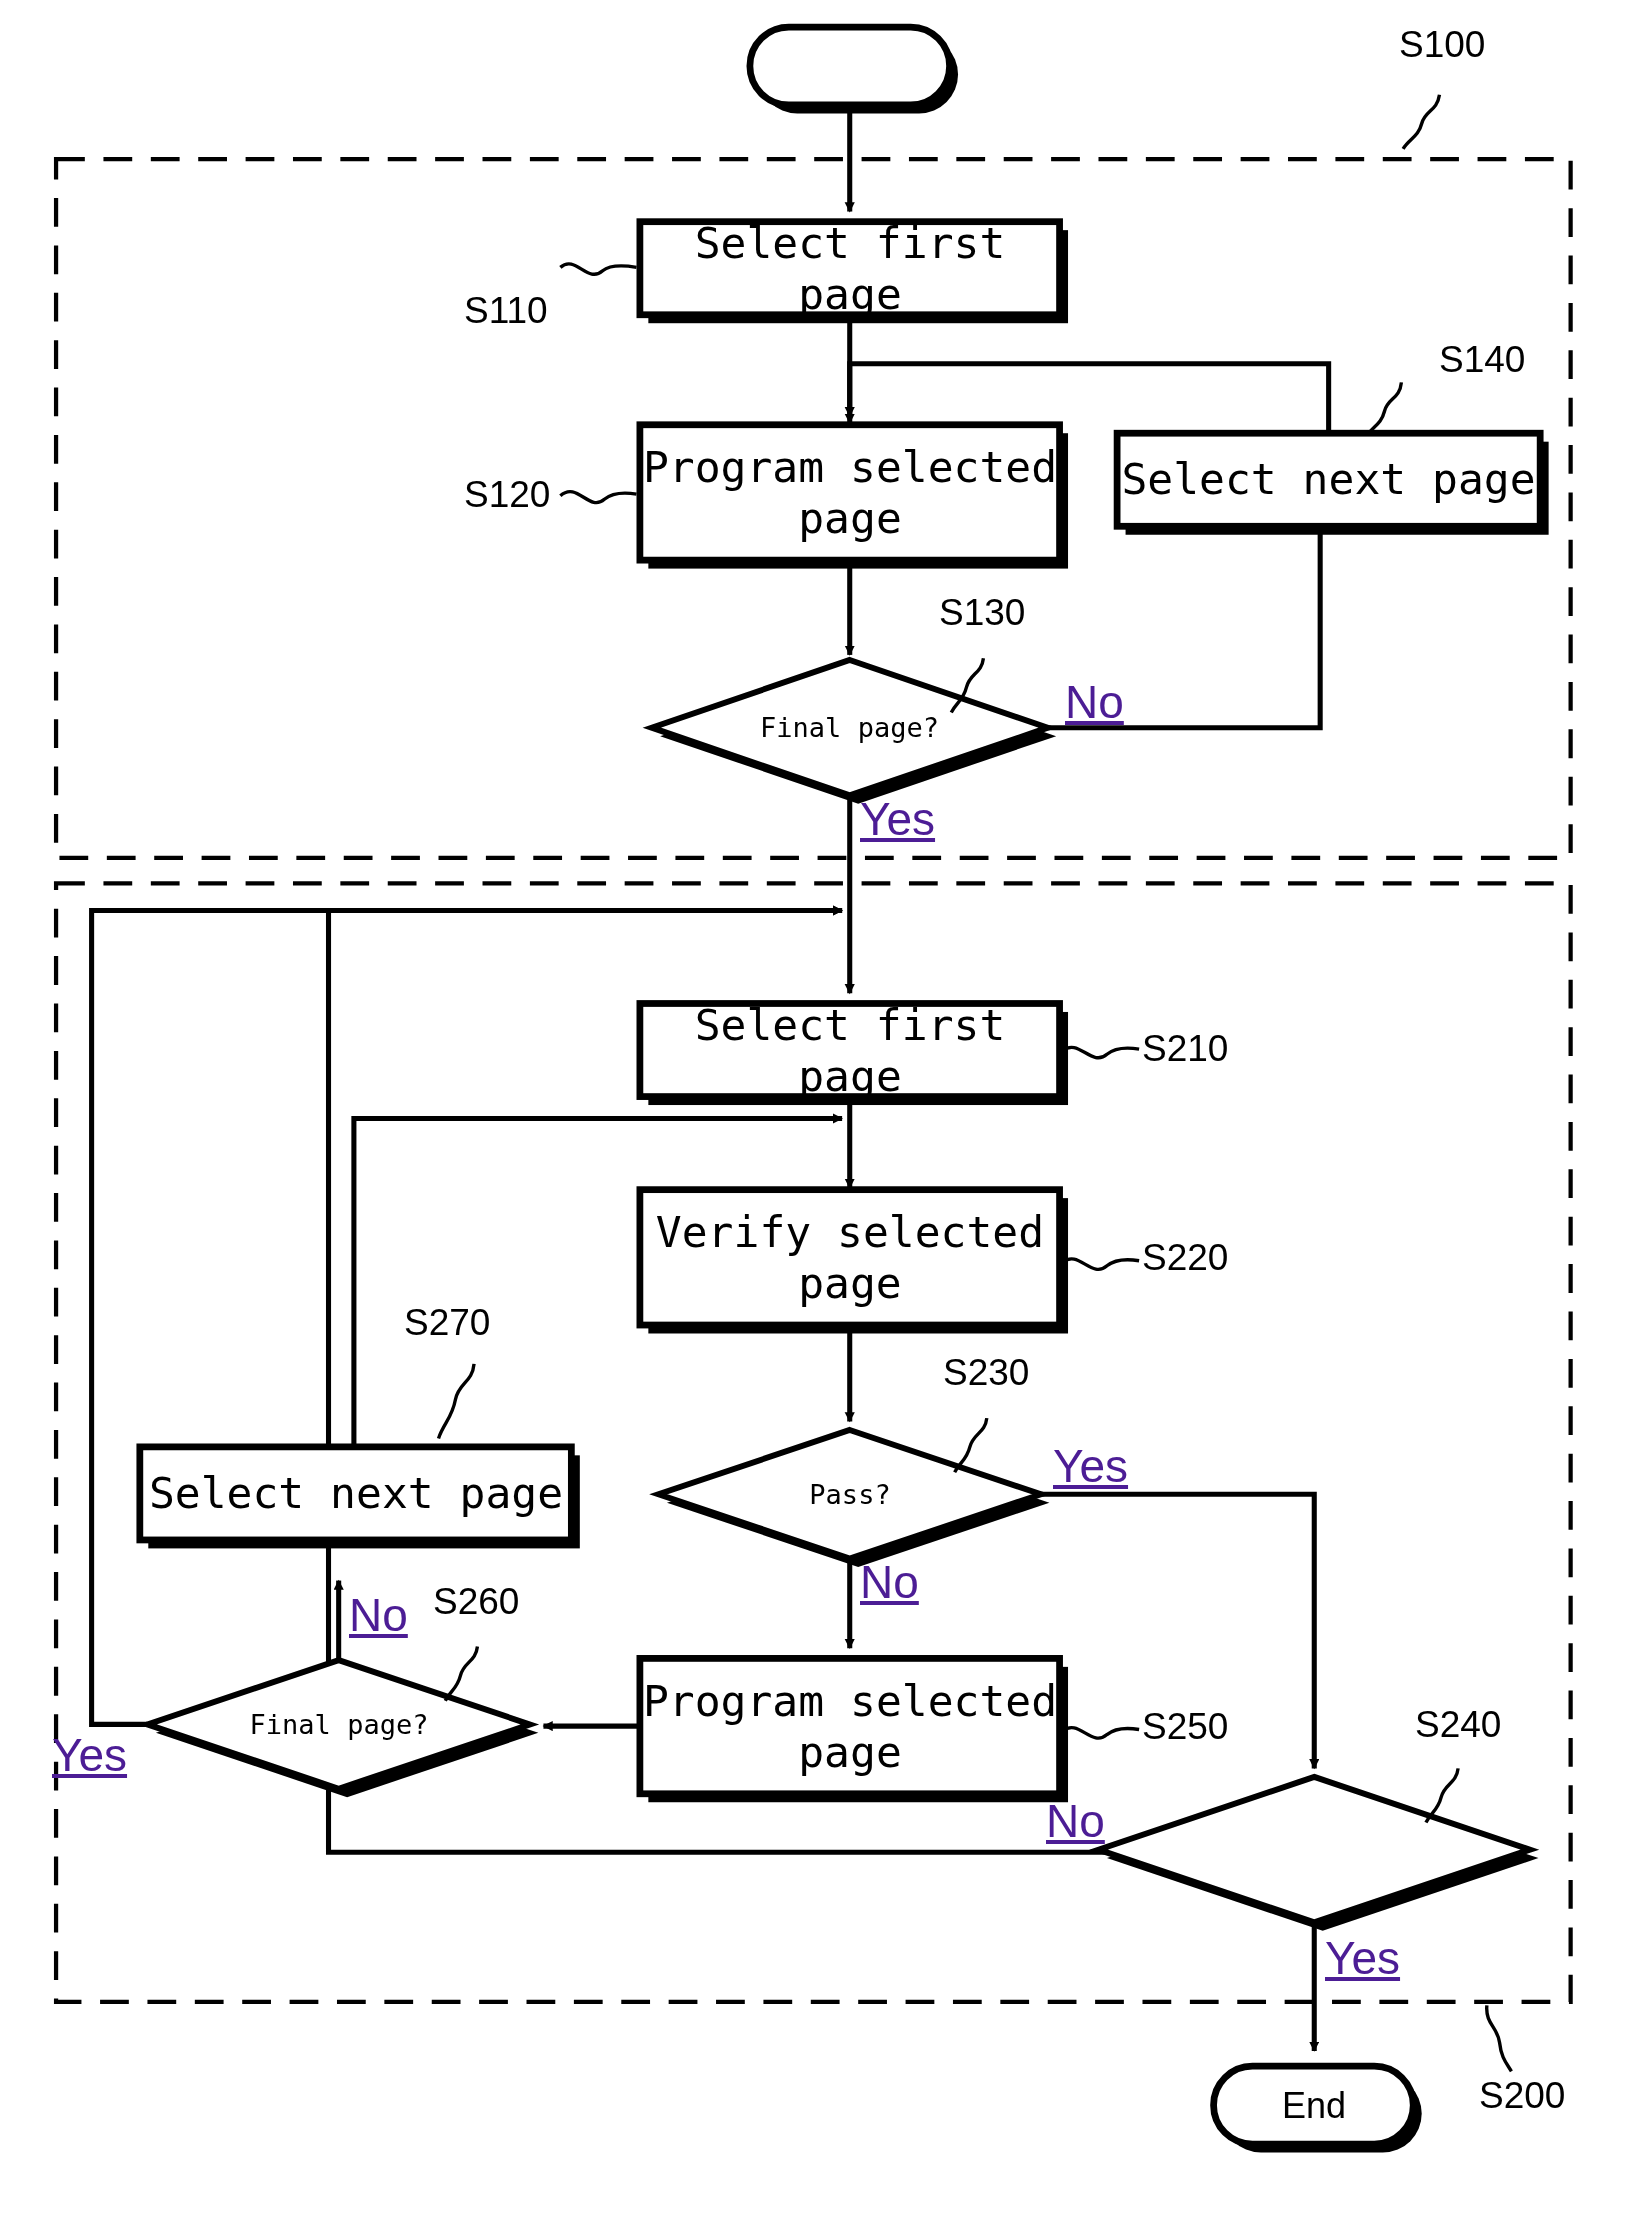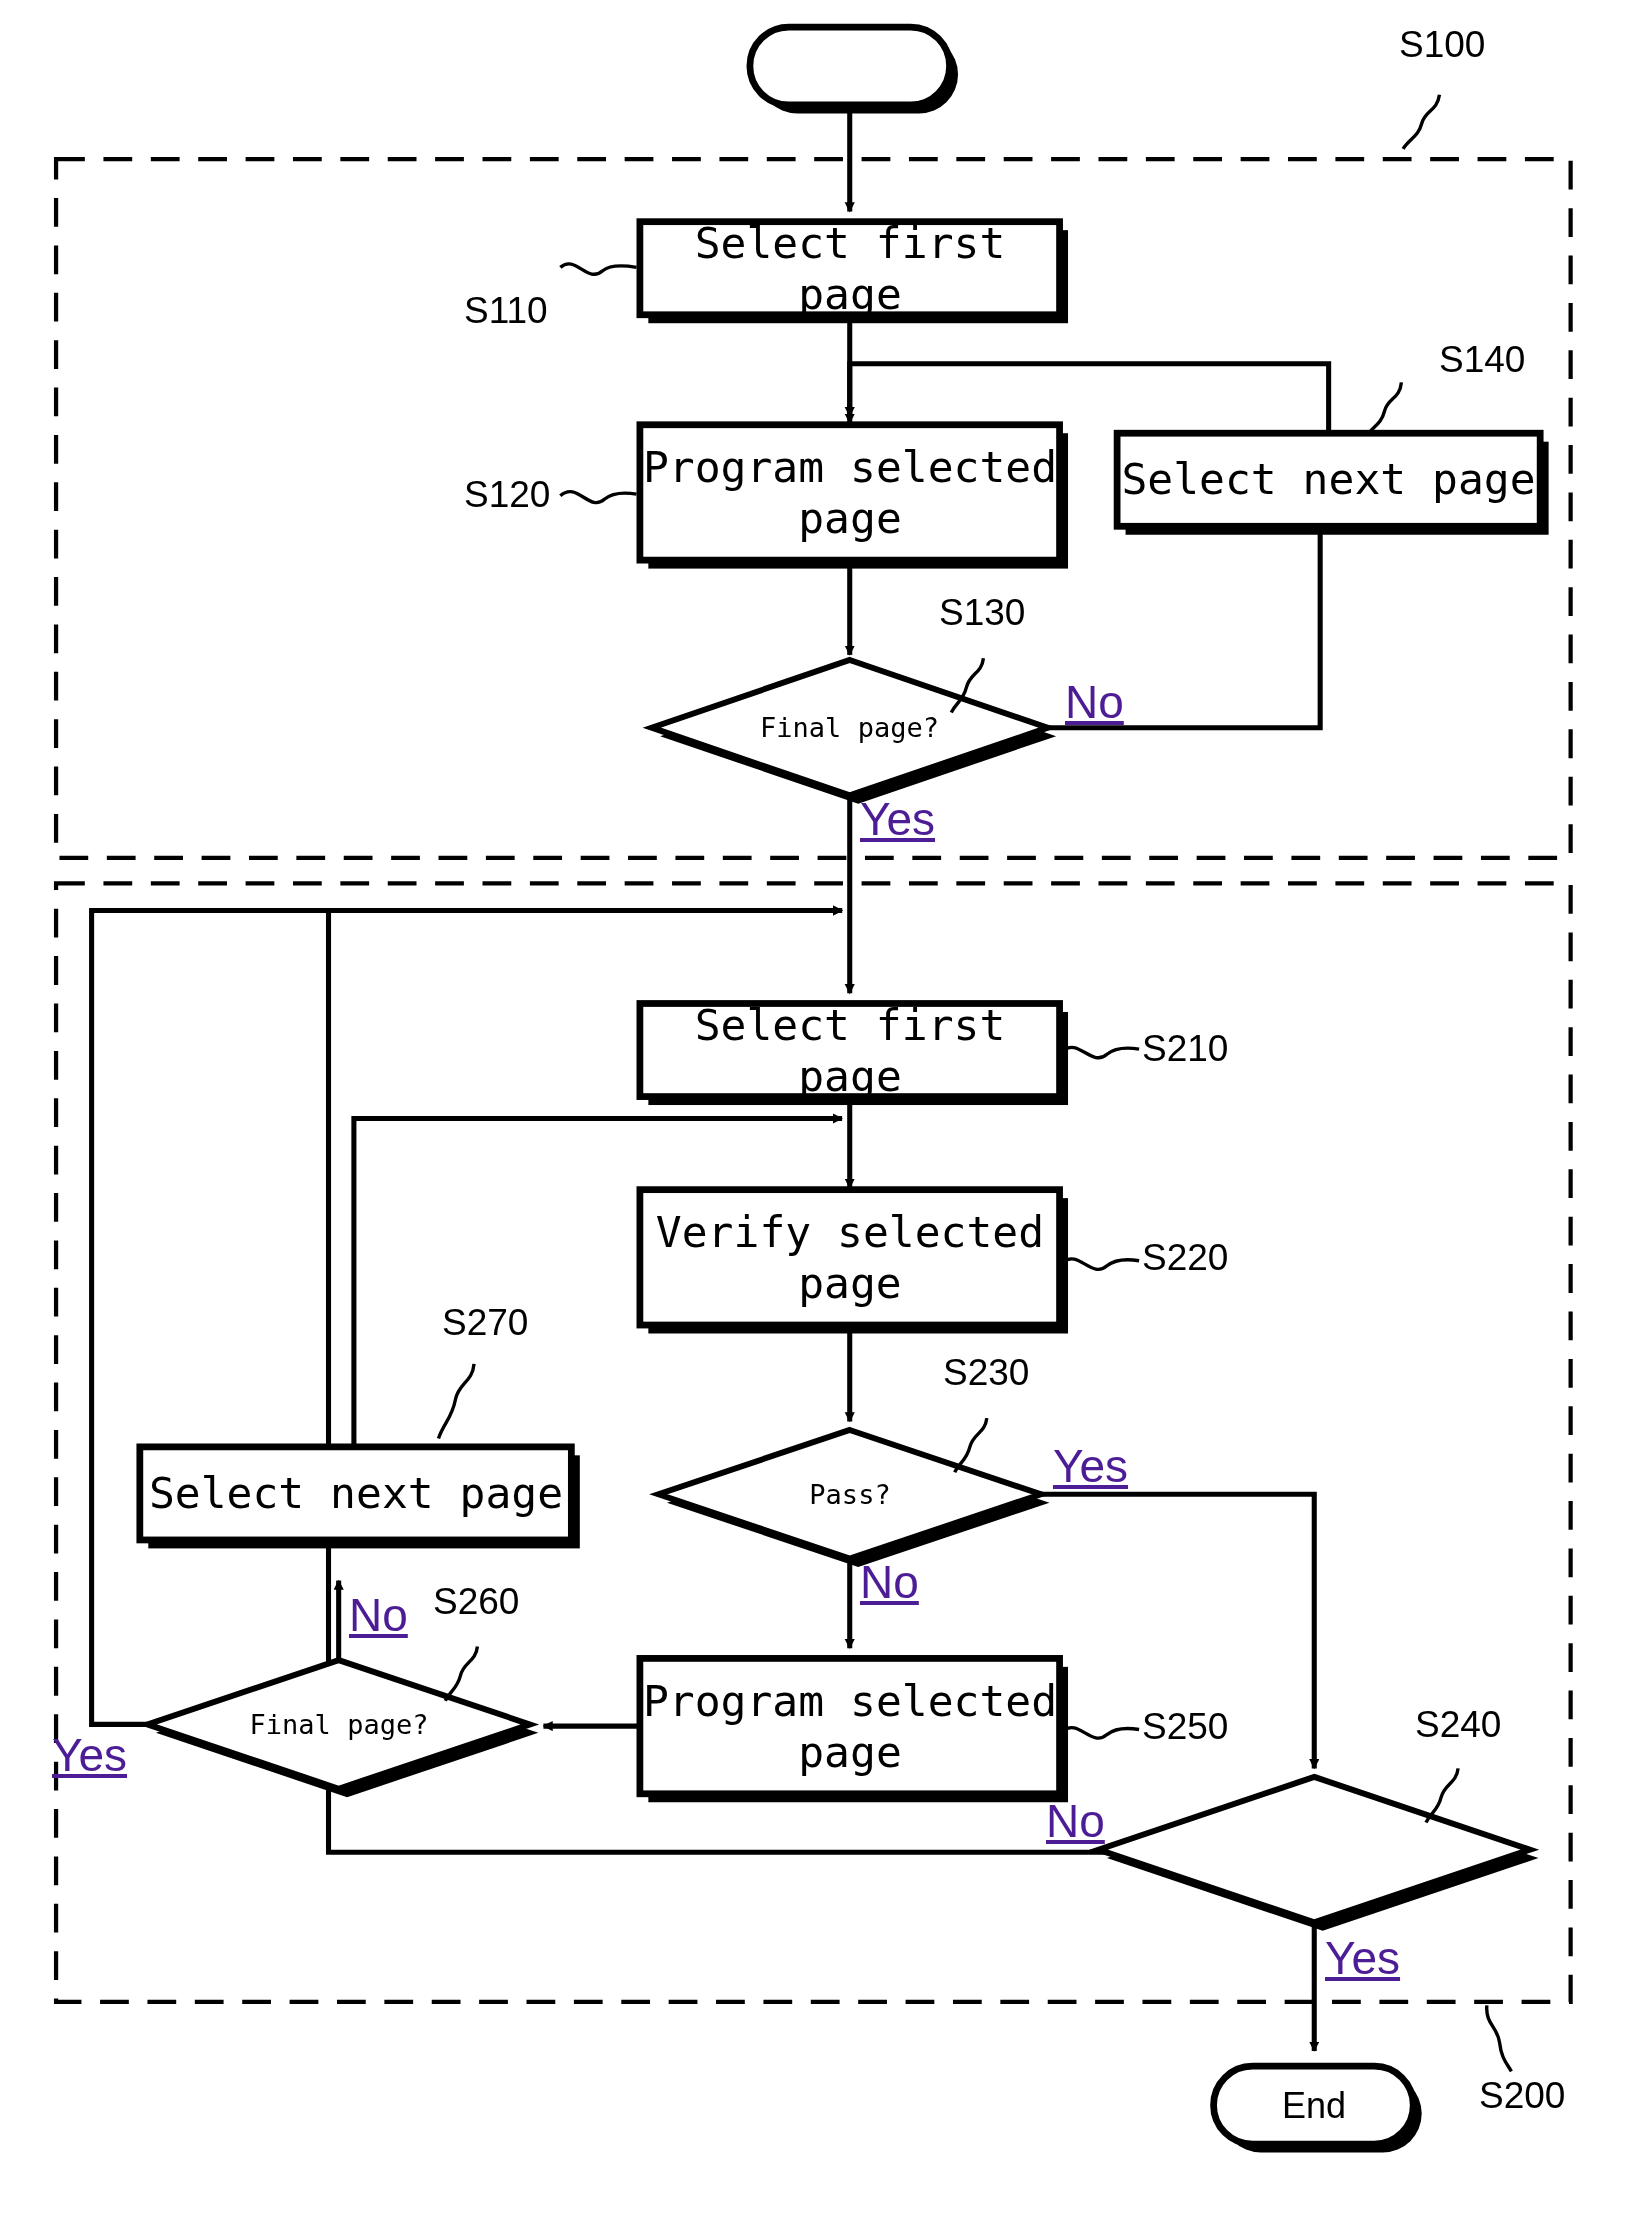--- a/index.html
+++ b/index.html
@@ -189,21 +189,21 @@
   <div class="ref-label" style="left:464px;top:474px;">S120</div>
   <div class="ref-label" style="left:939px;top:592px;">S130</div>
   <div class="ref-label" style="left:1439px;top:339px;">S140</div>
   <div class="ref-label" style="left:1479px;top:2075px;">S200</div>
   <div class="ref-label" style="left:1142px;top:1028px;">S210</div>
   <div class="ref-label" style="left:1142px;top:1237px;">S220</div>
   <div class="ref-label" style="left:943px;top:1352px;">S230</div>
   <div class="ref-label" style="left:1415px;top:1704px;text-align:right;">S240</div>
   <div class="ref-label" style="left:1142px;top:1706px;">S250</div>
   <div class="ref-label" style="left:433px;top:1581px;">S260</div>
-  <div class="ref-label" style="left:442px;top:1302px;">S270</div>
+  <div class="ref-label" style="left:404px;top:1302px;">S270</div>
 
   <div class="edge-label" style="left:1065px;top:675px;">No</div>
   <div class="edge-label" style="left:860px;top:792px;">Yes</div>
   <div class="edge-label" style="left:1053px;top:1439px;">Yes</div>
   <div class="edge-label" style="left:860px;top:1555px;">No</div>
   <div class="edge-label" style="left:349px;top:1588px;">No</div>
   <div class="edge-label" style="left:52px;top:1728px;">Yes</div>
   <div class="edge-label" style="left:1046px;top:1794px;">No</div>
   <div class="edge-label" style="left:1325px;top:1931px;">Yes</div>
 

